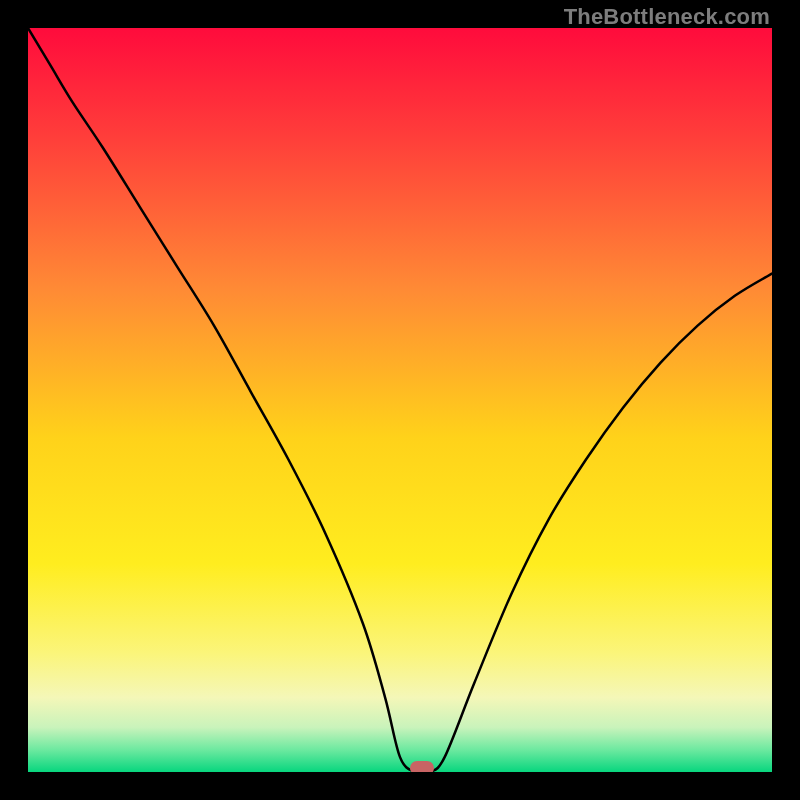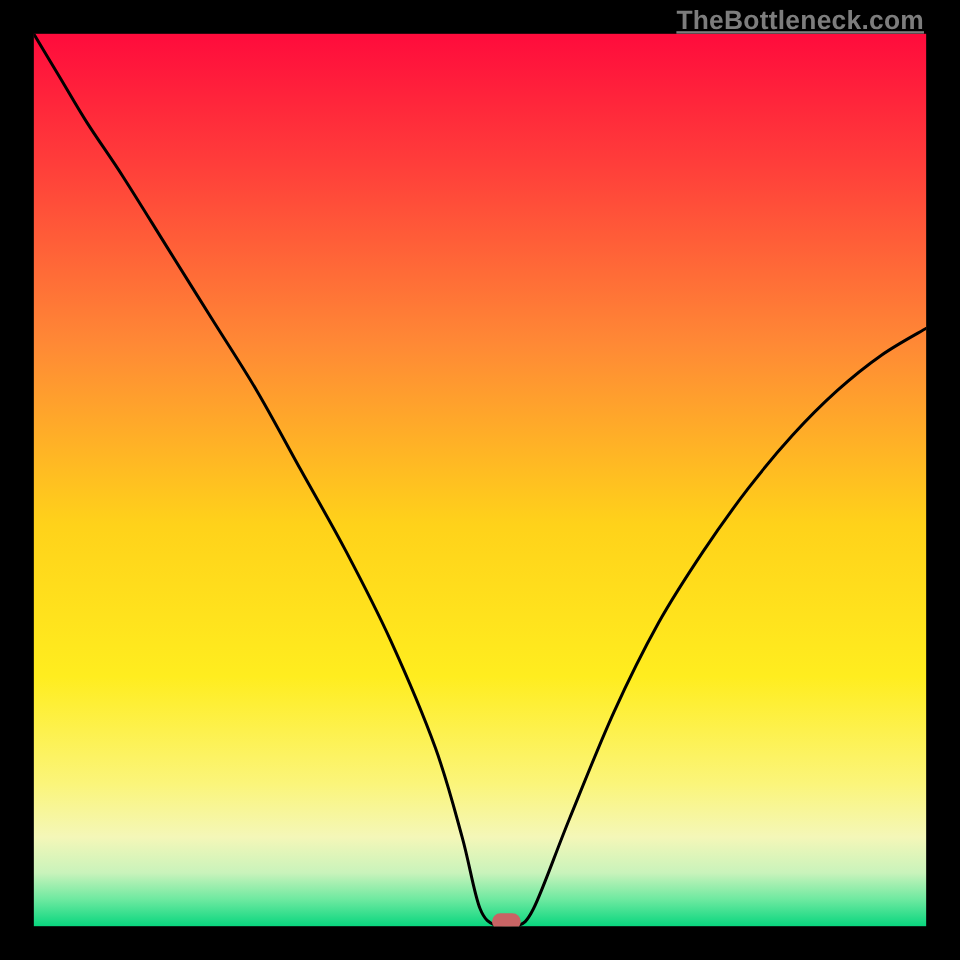--- a/index.html
+++ b/index.html
@@ -25,21 +25,20 @@
     overflow: hidden;
   }
   .watermark {
     position: absolute;
     top: 4px;
     right: 30px;
     font-size: 22px;
     font-weight: 600;
     color: #7d7d7d;
     letter-spacing: 0.2px;
-    text-decoration: underline;
   }
   .marker {
     position: absolute;
     width: 24px;
     height: 14px;
     background: #c86464;
     border-radius: 7px;
     transform: translate(-50%, -50%);
   }
   svg.curve {

